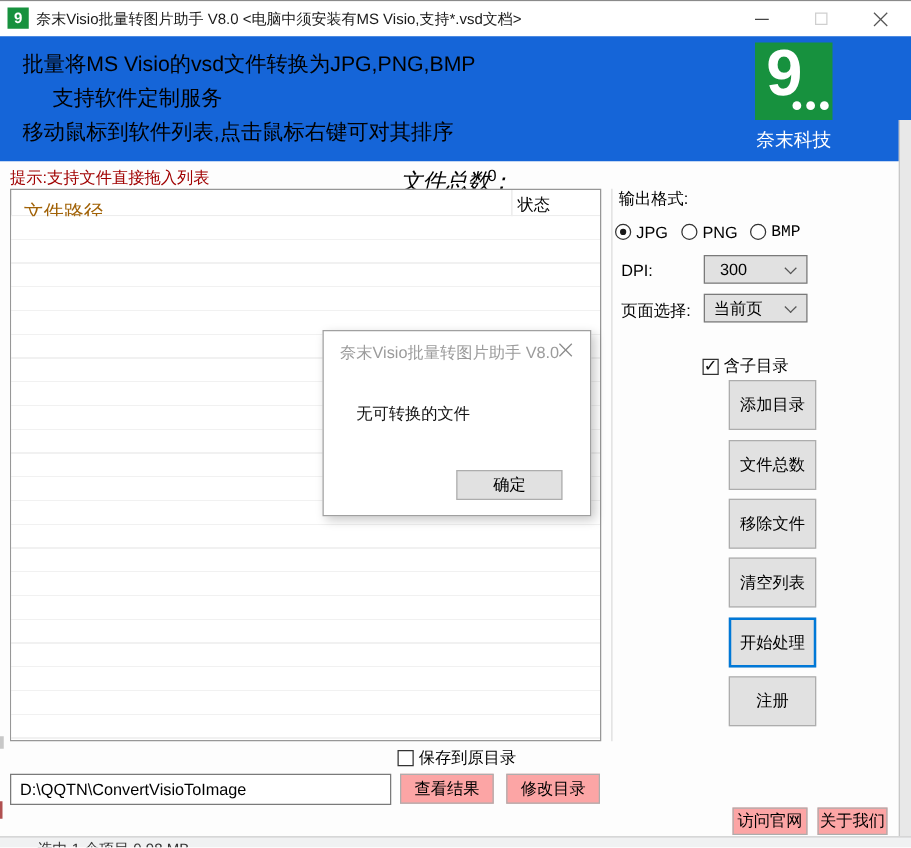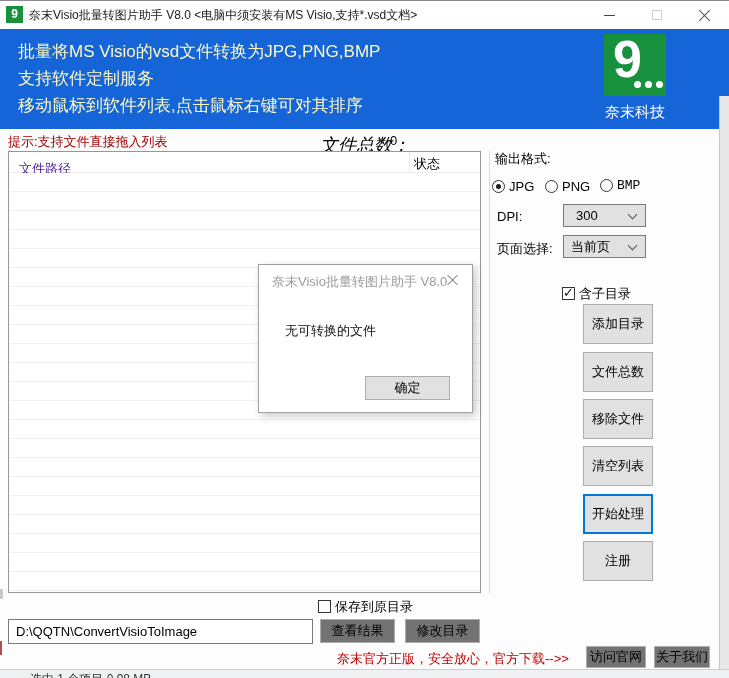--- a/index.html
+++ b/index.html
@@ -19,38 +19,38 @@
                   font-size:12px; color:#1a1a1a; white-space:nowrap; }
   .cap-btn { position:absolute; top:0; width:34px; height:28px; }
   .btn-min { left:592px; } .btn-max { left:640px; } .btn-close { left:688px; }
   .glyph-min { position:absolute; left:12px; top:14px; width:11px; height:1px; background:#444; }
   .glyph-max { position:absolute; left:12px; top:9px; width:10px; height:10px; border:1px solid #cfcfcf; }
   .glyph-x { position:absolute; left:16px; top:7px; width:1px; height:15px; background:#555; transform:rotate(45deg); }
   .glyph-x2 { transform:rotate(-45deg); }
 
   
   .banner { position:absolute; left:0; top:28px; width:729px; height:100px; background:#1565d8; }
-  .banner-line { position:absolute; left:18px; color:#fef9c3; font-size:17px; white-space:nowrap; }
-  .bl0 { top:11px; } .bl1 { top:38px; } .bl2 { top:65px; }
+  .banner-line { position:absolute; left:18px; color:#000000; font-size:17px; white-space:nowrap; }
+  .bl0 { top:11px; } .bl1 { top:38px;margin-left:24px; } .bl2 { top:65px; }
   .logo { position:absolute; left:604px; top:5px; width:62px; height:62px; background:#17913e; }
   .logo-9 { position:absolute; left:9px; top:-6px; color:#fff; font-size:52px; font-weight:bold; line-height:62px; }
   .logo-dot { position:absolute; bottom:8px; width:7px; height:7px; border-radius:50%; background:#fff; }
   .ld1{ left:30px; } .ld2{ left:41px; } .ld3{ left:52px; }
   .brand { position:absolute; left:598px; top:74px; width:74px; text-align:center; color:#fff; font-size:15px; }
 
   
   .hint { position:absolute; left:8px; top:132px; font-size:13px; color:#a00000; }
   .file-count-label { position:absolute; left:320px; top:132px; font-size:18px; color:#000;font-style:italic; }
   .file-count-value { position:absolute; left:390px; top:132px; font-size:13px; color:#000; }
 
   
   .file-table { position:absolute; left:8px; top:150px; width:473px; height:442px;
                 background:#fff; border:1px solid #979797; }
   .ft-header { position:absolute; left:0; top:0; right:0; height:21px; border-bottom:1px solid #ededed; }
-  .ft-col1 { position:absolute; left:10px; top:8px; font-size:13px; color:#4c1d95; }
+  .ft-col1 { position:absolute; left:10px; top:8px; font-size:16px; color:#a16207; }
   .ft-col2 { position:absolute; left:405px; top:3px; font-size:13px; color:#000; }
   .ft-vline { position:absolute; left:400px; top:0; bottom:0; width:1px; background:#e7e7e7; }
   .ft-body { position:absolute; left:0; top:21px; right:0; bottom:0;
              background-image:repeating-linear-gradient(to bottom,#ffffff 0px,#ffffff 18px,#f1f1f1 18px,#f1f1f1 19px); }
 
   
   .panel-divider { position:absolute; left:489px; top:150px; width:1px; height:442px; background:#dcdcdc; }
   .lbl { position:absolute; font-size:13px; color:#000; white-space:nowrap; }
   .out-label { left:495px; top:149px; }
   .radio-row { position:absolute; top:176px; height:16px; }
@@ -92,21 +92,21 @@
   .dlg-msg { position:absolute; left:26px; top:57px; font-size:13px; color:#111; }
   .dlg-ok { position:absolute; left:106px; top:111px; width:85px; height:24px; background:#e1e1e1;
             border:1px solid #adadad; font-size:13px; color:#000;
             display:flex; align-items:center; justify-content:center; }
 
   
   .save-wrap { position:absolute; left:318px; top:596px; }
   .path-input { position:absolute; left:8px; top:618px; width:305px; height:25px; background:#fff;
                 border:1px solid #7a7a7a; font-size:13px; color:#000; padding-left:7px;
                 font-family:"Liberation Sans","DejaVu Sans",sans-serif; }
-  .f-btn { position:absolute; top:618px; height:24px; background:#737373; border:1px solid #adadad;
+  .f-btn { position:absolute; top:618px; height:24px; background:#fca5a5; border:1px solid #adadad;
            font-size:13px; color:#000; display:flex; align-items:center; justify-content:center; }
   .b-view { left:320px; width:75px; }
   .b-modify { left:405px; width:75px; }
   .promo { position:absolute; left:337px; top:649px; font-size:13px; color:#c00000; white-space:nowrap; }
   .b-site { left:586px; top:645px; width:60px; height:22px; }
   .b-about { left:654px; top:645px; width:56px; height:22px; }
 
   
   .right-strip { position:absolute; left:719px; top:95px; width:10px; height:573px;
                  background:#e8e8e8; border-left:1px solid #c8c8c8; z-index:40; }
@@ -197,21 +197,20 @@
   <button class="side-btn b-clear">清空列表</button>
   <button class="side-btn b-start">开始处理</button>
   <button class="side-btn b-register">注册</button>
 
   <div class="save-wrap">
     <span class="checkbox"></span><span class="cb-label">保存到原目录</span>
   </div>
   <input class="path-input" type="text" value="D:\QQTN\ConvertVisioToImage" style="">
   <button class="f-btn b-view">查看结果</button>
   <button class="f-btn b-modify">修改目录</button>
-  <div class="promo">奈末官方正版，安全放心，官方下载--&gt;&gt;</div>
   <button class="f-btn b-site">访问官网</button>
   <button class="f-btn b-about">关于我们</button>
 
   <div class="dialog">
     <div class="dlg-title">奈末Visio批量转图片助手 V8.0</div>
     <div class="dlg-close">
       <span class="dlg-x"></span>
       <span class="dlg-x dlg-x2"></span>
     </div>
     <div class="dlg-msg">无可转换的文件</div>

